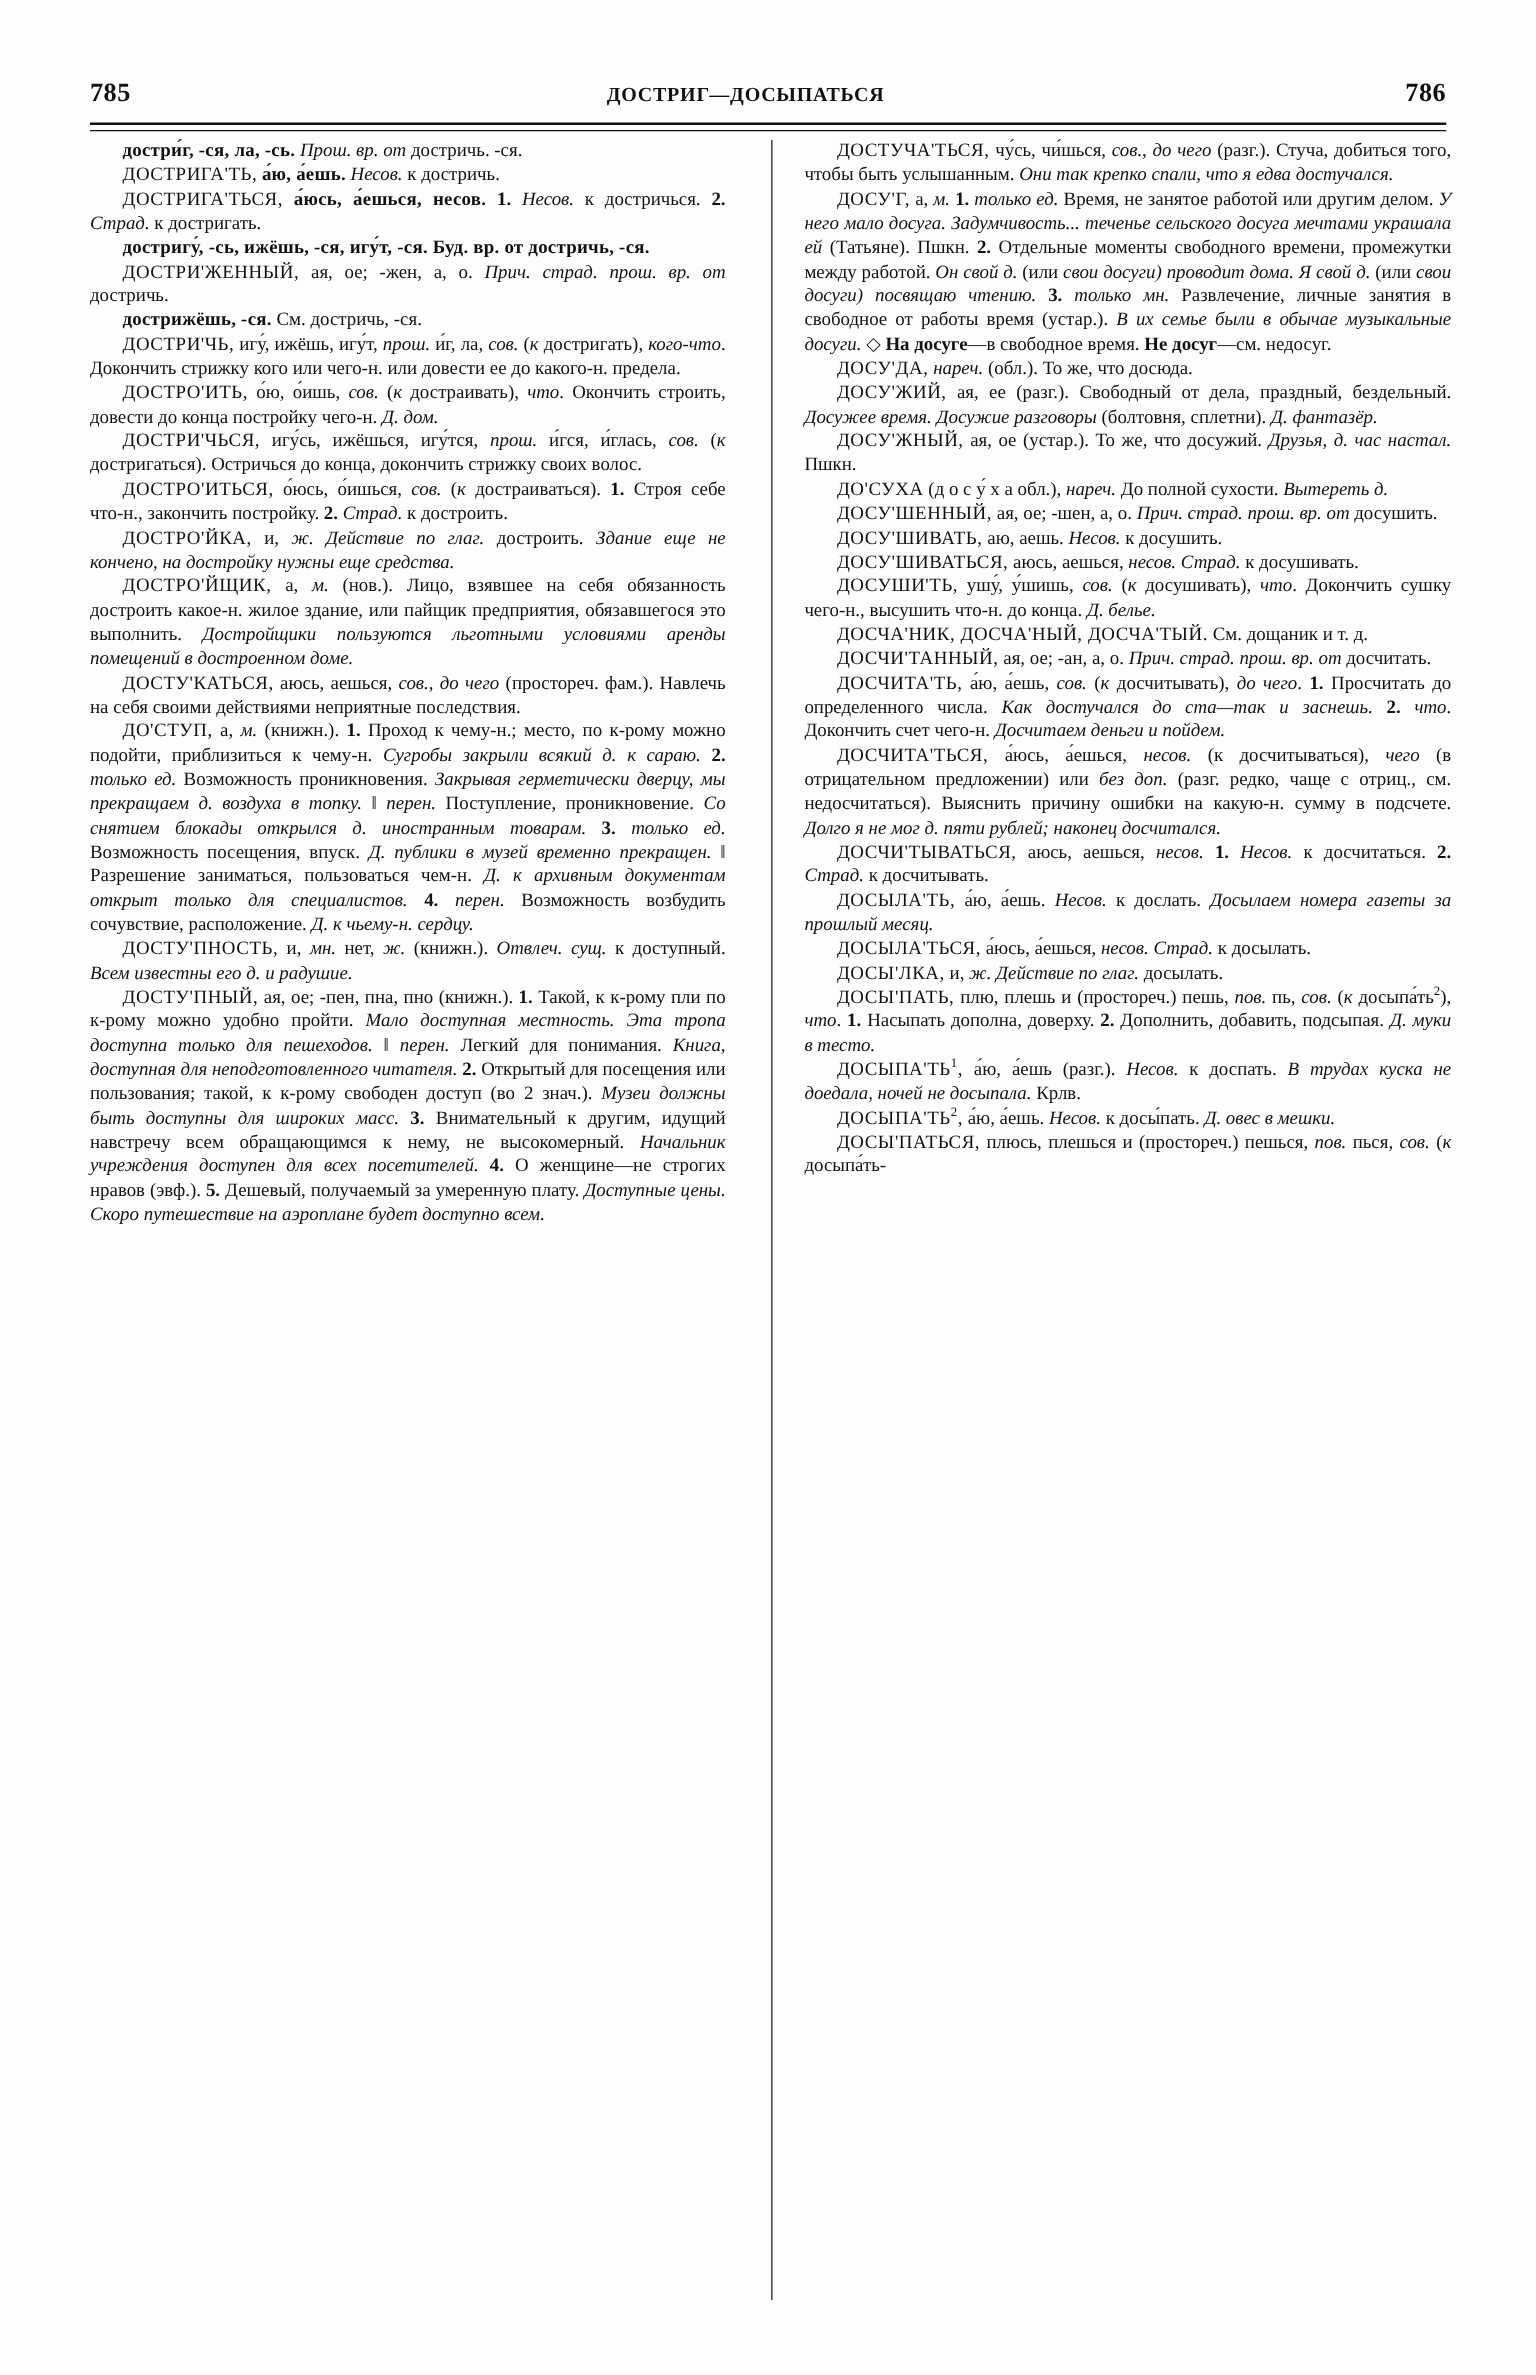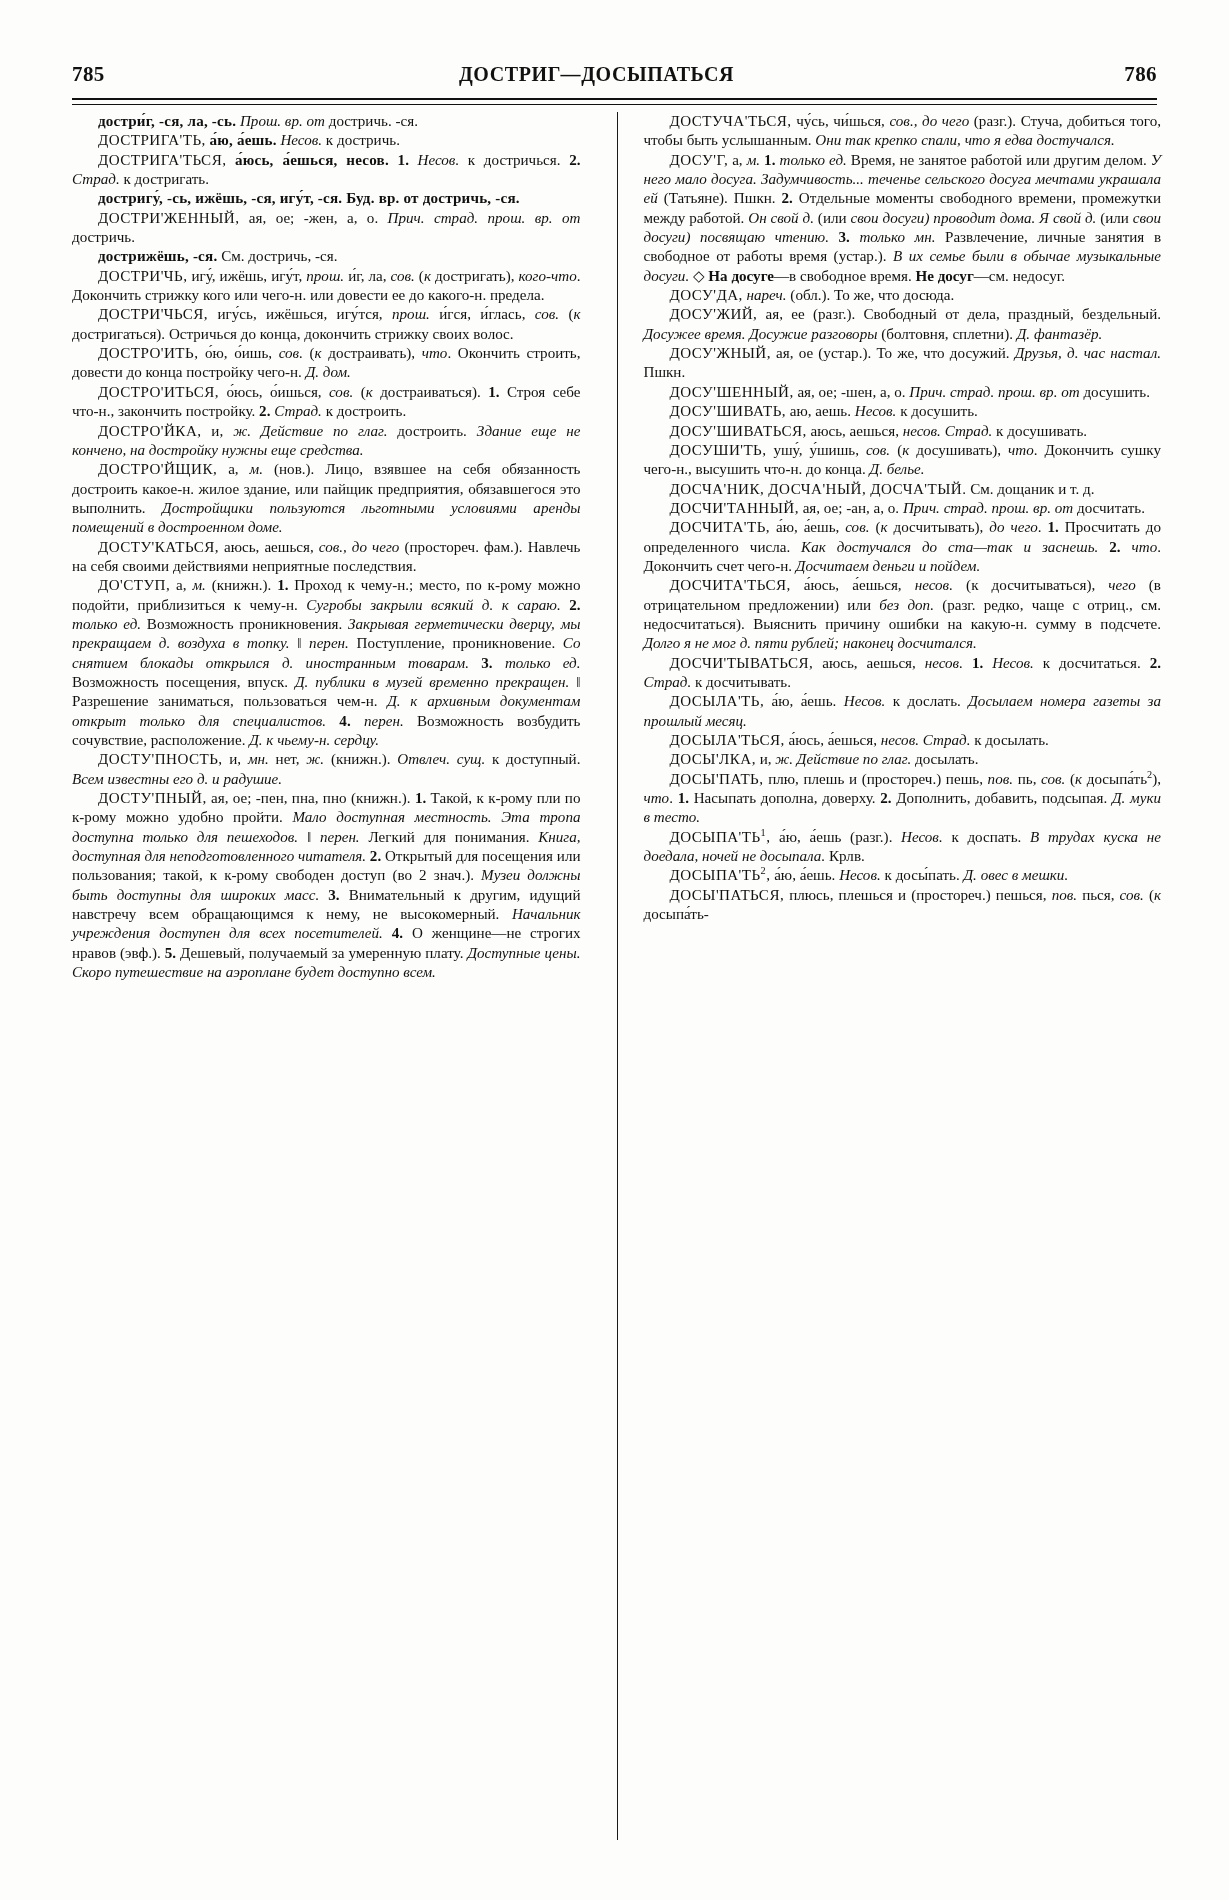--- a/index.html
+++ b/index.html
@@ -36,21 +36,21 @@
     justify-content: space-between;
     font-weight: bold;
   }
   .folio {
     font-family: "Liberation Serif", "DejaVu Serif", serif;
     font-size: 21px;
     font-weight: bold;
     letter-spacing: 0.4px;
   }
   .head-title {
-    font-size: 20px;
+    font-size: 16px;
     font-weight: bold;
     letter-spacing: 0.6px;
     position: relative;
     left: -18px;
   }
 
   .head-rule {
     position: absolute;
     left: 72px;
     right: 72px;
@@ -118,36 +118,37 @@
 
   <div class="columns">
     <div class="col col-left" id="col-left">
         <p class="entry"><span class="hw-sm">достри́г, -ся, ла, -сь.</span> <i>Прош. вр. от</i> достричь. -ся.</p>
         <p class="entry"><span class="hw">ДОСТРИГА'ТЬ,</span> <span class="hw-sm">а́ю, а́ешь.</span> <i>Несов.</i> к достричь.</p>
         <p class="entry"><span class="hw">ДОСТРИГА'ТЬСЯ,</span> <span class="hw-sm">а́юсь, а́ешься, несов.</span> <b>1.</b> <i>Несов.</i> к достричься. <b>2.</b> <i>Страд.</i> к достригать.</p>
         <p class="entry"><span class="hw-sm">достригу́, -сь, ижёшь, -ся, игу́т, -ся. Буд. вр. от достричь, -ся.</span></p>
         <p class="entry"><span class="hw">ДОСТРИ'ЖЕННЫЙ,</span> ая, ое; -жен, а, о. <i>Прич. страд. прош. вр. от</i> достричь.</p>
         <p class="entry"><span class="hw-sm">достр<b>и</b>жёшь, -ся.</span> См. достричь, -ся.</p>
         <p class="entry"><span class="hw">ДОСТРИ'ЧЬ,</span> игу́, ижёшь, игу́т, <i>прош.</i> и́г, ла, <i>сов.</i> (<i>к</i> достригать), <i>кого-что</i>. Докончить стрижку кого или чего-н. или довести ее до какого-н. предела.</p>
+        <p class="entry"><span class="hw">ДОСТРО'ИТЬ,</span> о́ю, о́ишь, <i>сов.</i> (<i>к</i> достраивать), <i>что</i>. Окончить строить, довести до конца постройку чего-н. <i>Д. дом.</i></p>
         <p class="entry"><span class="hw">ДОСТРИ'ЧЬСЯ,</span> игу́сь, ижёшься, игу́тся, <i>прош.</i> и́гся, и́глась, <i>сов.</i> (<i>к</i> достригаться). Остричься до конца, докончить стрижку своих волос.</p>
-        <p class="entry"><span class="hw">ДОСТРО'ИТЬ,</span> о́ю, о́ишь, <i>сов.</i> (<i>к</i> достраивать), <i>что</i>. Окончить строить, довести до конца постройку чего-н. <i>Д. дом.</i></p>
         <p class="entry"><span class="hw">ДОСТРО'ИТЬСЯ,</span> о́юсь, о́ишься, <i>сов.</i> (<i>к</i> достраиваться). <b>1.</b> Строя себе что-н., закончить постройку. <b>2.</b> <i>Страд.</i> к достроить.</p>
         <p class="entry"><span class="hw">ДОСТРО'ЙКА,</span> и, <i>ж. Действие по глаг.</i> достроить. <i>Здание еще не кончено, на достройку нужны еще средства.</i></p>
         <p class="entry"><span class="hw">ДОСТРО'ЙЩИК,</span> а, <i>м.</i> (нов.). Лицо, взявшее на себя обязанность достроить какое-н. жилое здание, или пайщик предприятия, обязавшегося это выполнить. <i>Достройщики пользуются льготными условиями аренды помещений в достроенном доме.</i></p>
         <p class="entry"><span class="hw">ДОСТУ'КАТЬСЯ,</span> аюсь, аешься, <i>сов., до чего</i> (простореч. фам.). Навлечь на себя своими действиями неприятные последствия.</p>
         <p class="entry"><span class="hw">ДО'СТУП,</span> а, <i>м.</i> (книжн.). <b>1.</b> Проход к чему-н.; место, по к-рому можно подойти, приблизиться к чему-н. <i>Сугробы закрыли всякий д. к сараю.</i> <b>2.</b> <i>только ед.</i> Возможность проникновения. <i>Закрывая герметически дверцу, мы прекращаем д. воздуха в топку.</i> ‖ <i>перен.</i> Поступление, проникновение. <i>Со снятием блокады открылся д. иностранным товарам.</i> <b>3.</b> <i>только ед.</i> Возможность посещения, впуск. <i>Д. публики в музей временно прекращен.</i> ‖ Разрешение заниматься, пользоваться чем-н. <i>Д. к архивным документам открыт только для специалистов.</i> <b>4.</b> <i>перен.</i> Возможность возбудить сочувствие, расположение. <i>Д. к чьему-н. сердцу.</i></p>
         <p class="entry"><span class="hw">ДОСТУ'ПНОСТЬ,</span> и, <i>мн.</i> нет, <i>ж.</i> (книжн.). <i>Отвлеч. сущ.</i> к доступный. <i>Всем известны его д. и радушие.</i></p>
         <p class="entry"><span class="hw">ДОСТУ'ПНЫЙ,</span> ая, ое; -пен, пна, пно (книжн.). <b>1.</b> Такой, к к-рому пли по к-рому можно удобно пройти. <i>Мало доступная местность. Эта тропа доступна только для пешеходов.</i> ‖ <i>перен.</i> Легкий для понимания. <i>Книга, доступная для неподготовленного читателя.</i> <b>2.</b> Открытый для посещения или пользования; такой, к к-рому свободен доступ (во 2 знач.). <i>Музеи должны быть доступны для широких масс.</i> <b>3.</b> Внимательный к другим, идущий навстречу всем обращающимся к нему, не высокомерный. <i>Начальник учреждения доступен для всех посетителей.</i> <b>4.</b> О женщине—не строгих нравов (эвф.). <b>5.</b> Дешевый, получаемый за умеренную плату. <i>Доступные цены. Скоро путешествие на аэроплане будет доступно всем.</i></p>
       </div>
     <div class="col col-right" id="col-right">
         <p class="entry"><span class="hw">ДОСТУЧА'ТЬСЯ,</span> чу́сь, чи́шься, <i>сов., до чего</i> (разг.). Стуча, добиться того, чтобы быть услышанным. <i>Они так крепко спали, что я едва достучался.</i></p>
         <p class="entry"><span class="hw">ДОСУ'Г,</span> а, <i>м.</i> <b>1.</b> <i>только ед.</i> Время, не занятое работой или другим делом. <i>У него мало досуга. Задумчивость... теченье сельского досуга мечтами украшала ей</i> (Татьяне). Пшкн. <b>2.</b> Отдельные моменты свободного времени, промежутки между работой. <i>Он свой д.</i> (или <i>свои досуги) проводит дома. Я свой д.</i> (или <i>свои досуги) посвящаю чтению.</i> <b>3.</b> <i>только мн.</i> Развлечение, личные занятия в свободное от работы время (устар.). <i>В их семье были в обычае музыкальные досуги.</i> <span class="lozenge">◇</span> <b>На досуге</b>—в свободное время. <b>Не досуг</b>—см. недосуг.</p>
         <p class="entry"><span class="hw">ДОСУ'ДА,</span> <i>нареч.</i> (обл.). То же, что досюда.</p>
         <p class="entry"><span class="hw">ДОСУ'ЖИЙ,</span> ая, ее (разг.). Свободный от дела, праздный, бездельный. <i>Досужее время. Досужие разговоры</i> (болтовня, сплетни). <i>Д. фантазёр.</i></p>
         <p class="entry"><span class="hw">ДОСУ'ЖНЫЙ,</span> ая, ое (устар.). То же, что досужий. <i>Друзья, д. час настал.</i> Пшкн.</p>
+        <p class="entry"><span class="hw">ДО'СУХА</span> (д о с у́ х а обл.), <i>нареч.</i> До полной сухости. <i>Вытереть д.</i></p>
         <p class="entry"><span class="hw">ДОСУ'ШЕННЫЙ,</span> ая, ое; -шен, а, о. <i>Прич. страд. прош. вр. от</i> досушить.</p>
         <p class="entry"><span class="hw">ДОСУ'ШИВАТЬ,</span> аю, аешь. <i>Несов.</i> к досушить.</p>
         <p class="entry"><span class="hw">ДОСУ'ШИВАТЬСЯ,</span> аюсь, аешься, <i>несов. Страд.</i> к досушивать.</p>
         <p class="entry"><span class="hw">ДОСУШИ'ТЬ,</span> ушу́, у́шишь, <i>сов.</i> (<i>к</i> досушивать), <i>что</i>. Докончить сушку чего-н., высушить что-н. до конца. <i>Д. белье.</i></p>
         <p class="entry"><span class="hw">ДОСЧА'НИК, ДОСЧА'НЫЙ, ДОСЧА'ТЫЙ.</span> См. дощаник и т. д.</p>
         <p class="entry"><span class="hw">ДОСЧИ'ТАННЫЙ,</span> ая, ое; -ан, а, о. <i>Прич. страд. прош. вр. от</i> досчитать.</p>
         <p class="entry"><span class="hw">ДОСЧИТА'ТЬ,</span> а́ю, а́ешь, <i>сов.</i> (<i>к</i> досчитывать), <i>до чего</i>. <b>1.</b> Просчитать до определенного числа. <i>Как достучался до ста—так и заснешь.</i> <b>2.</b> <i>что</i>. Докончить счет чего-н. <i>Досчитаем деньги и пойдем.</i></p>
         <p class="entry"><span class="hw">ДОСЧИТА'ТЬСЯ,</span> а́юсь, а́ешься, <i>несов.</i> (к досчитываться), <i>чего</i> (в отрицательном предложении) или <i>без доп.</i> (разг. редко, чаще с отриц., см. недосчитаться). Выяснить причину ошибки на какую-н. сумму в подсчете. <i>Долго я не мог д. пяти рублей; наконец досчитался.</i></p>
         <p class="entry"><span class="hw">ДОСЧИ'ТЫВАТЬСЯ,</span> аюсь, аешься, <i>несов.</i> <b>1.</b> <i>Несов.</i> к досчитаться. <b>2.</b> <i>Страд.</i> к досчитывать.</p>
         <p class="entry"><span class="hw">ДОСЫЛА'ТЬ,</span> а́ю, а́ешь. <i>Несов.</i> к дослать. <i>Досылаем номера газеты за прошлый месяц.</i></p>

